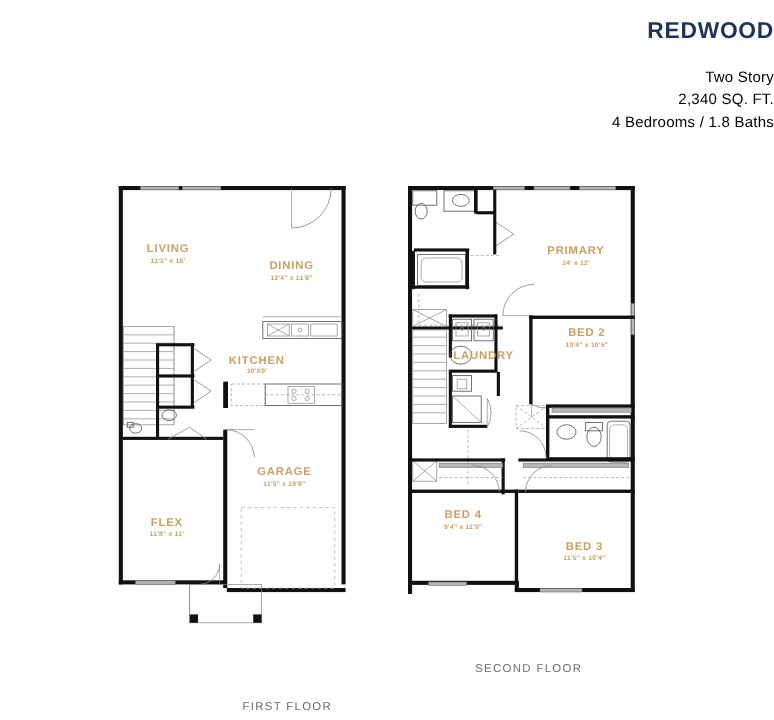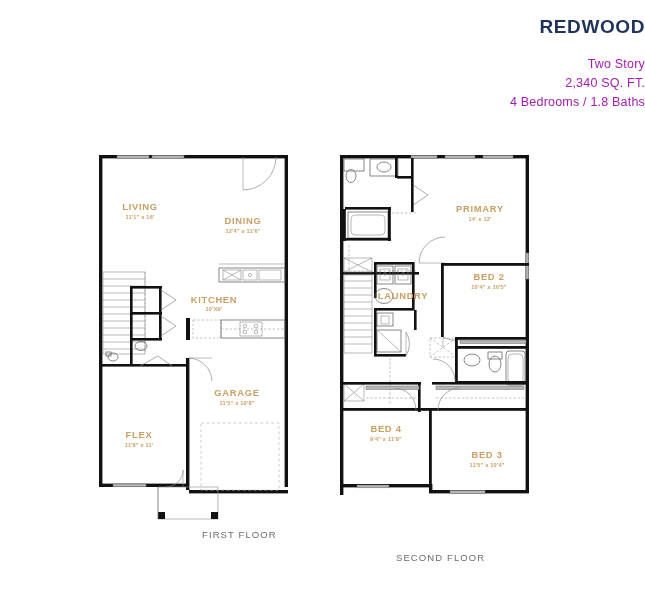--- a/index.html
+++ b/index.html
@@ -31,21 +31,21 @@
     margin: 0;
     padding-top: 16px;
     font-size: 19px;
     font-weight: bold;
     letter-spacing: 0.6px;
     color: #1f3359;
     font-family: "Liberation Sans", sans-serif;
   }
   .sub-line {
     font-size: 12.5px;
-    color: #a21caf;
+    color: #000000;
     letter-spacing: 0.2px;
     line-height: 19px;
   }
   .sub-1 { margin-top: 17px; }
   .floor-caption {
     position: absolute;
     font-size: 9.5px;
     letter-spacing: 1.1px;
     color: #6b6b6b;
   }
@@ -436,16 +436,16 @@
         <text class="rmdim" x="386" y="441">9'4" x 11'9"</text>
       </g>
 
       <g>
         <text class="rmlabel" x="487" y="458">BED 3</text>
         <text class="rmdim" x="487" y="467">11'5" x 10'4"</text>
       </g>
     </g>
   </svg>
 
-  <div class="floor-caption" style="left:170px; top:529px;padding-left:32px;">FIRST FLOOR</div>
+  <div class="floor-caption" style="left:170px; top:584px;padding-left:32px;">FIRST FLOOR</div>
   <div class="floor-caption" style="left:396px; top:552px;">SECOND FLOOR</div>
 
 </div>
 
 </body></html>

